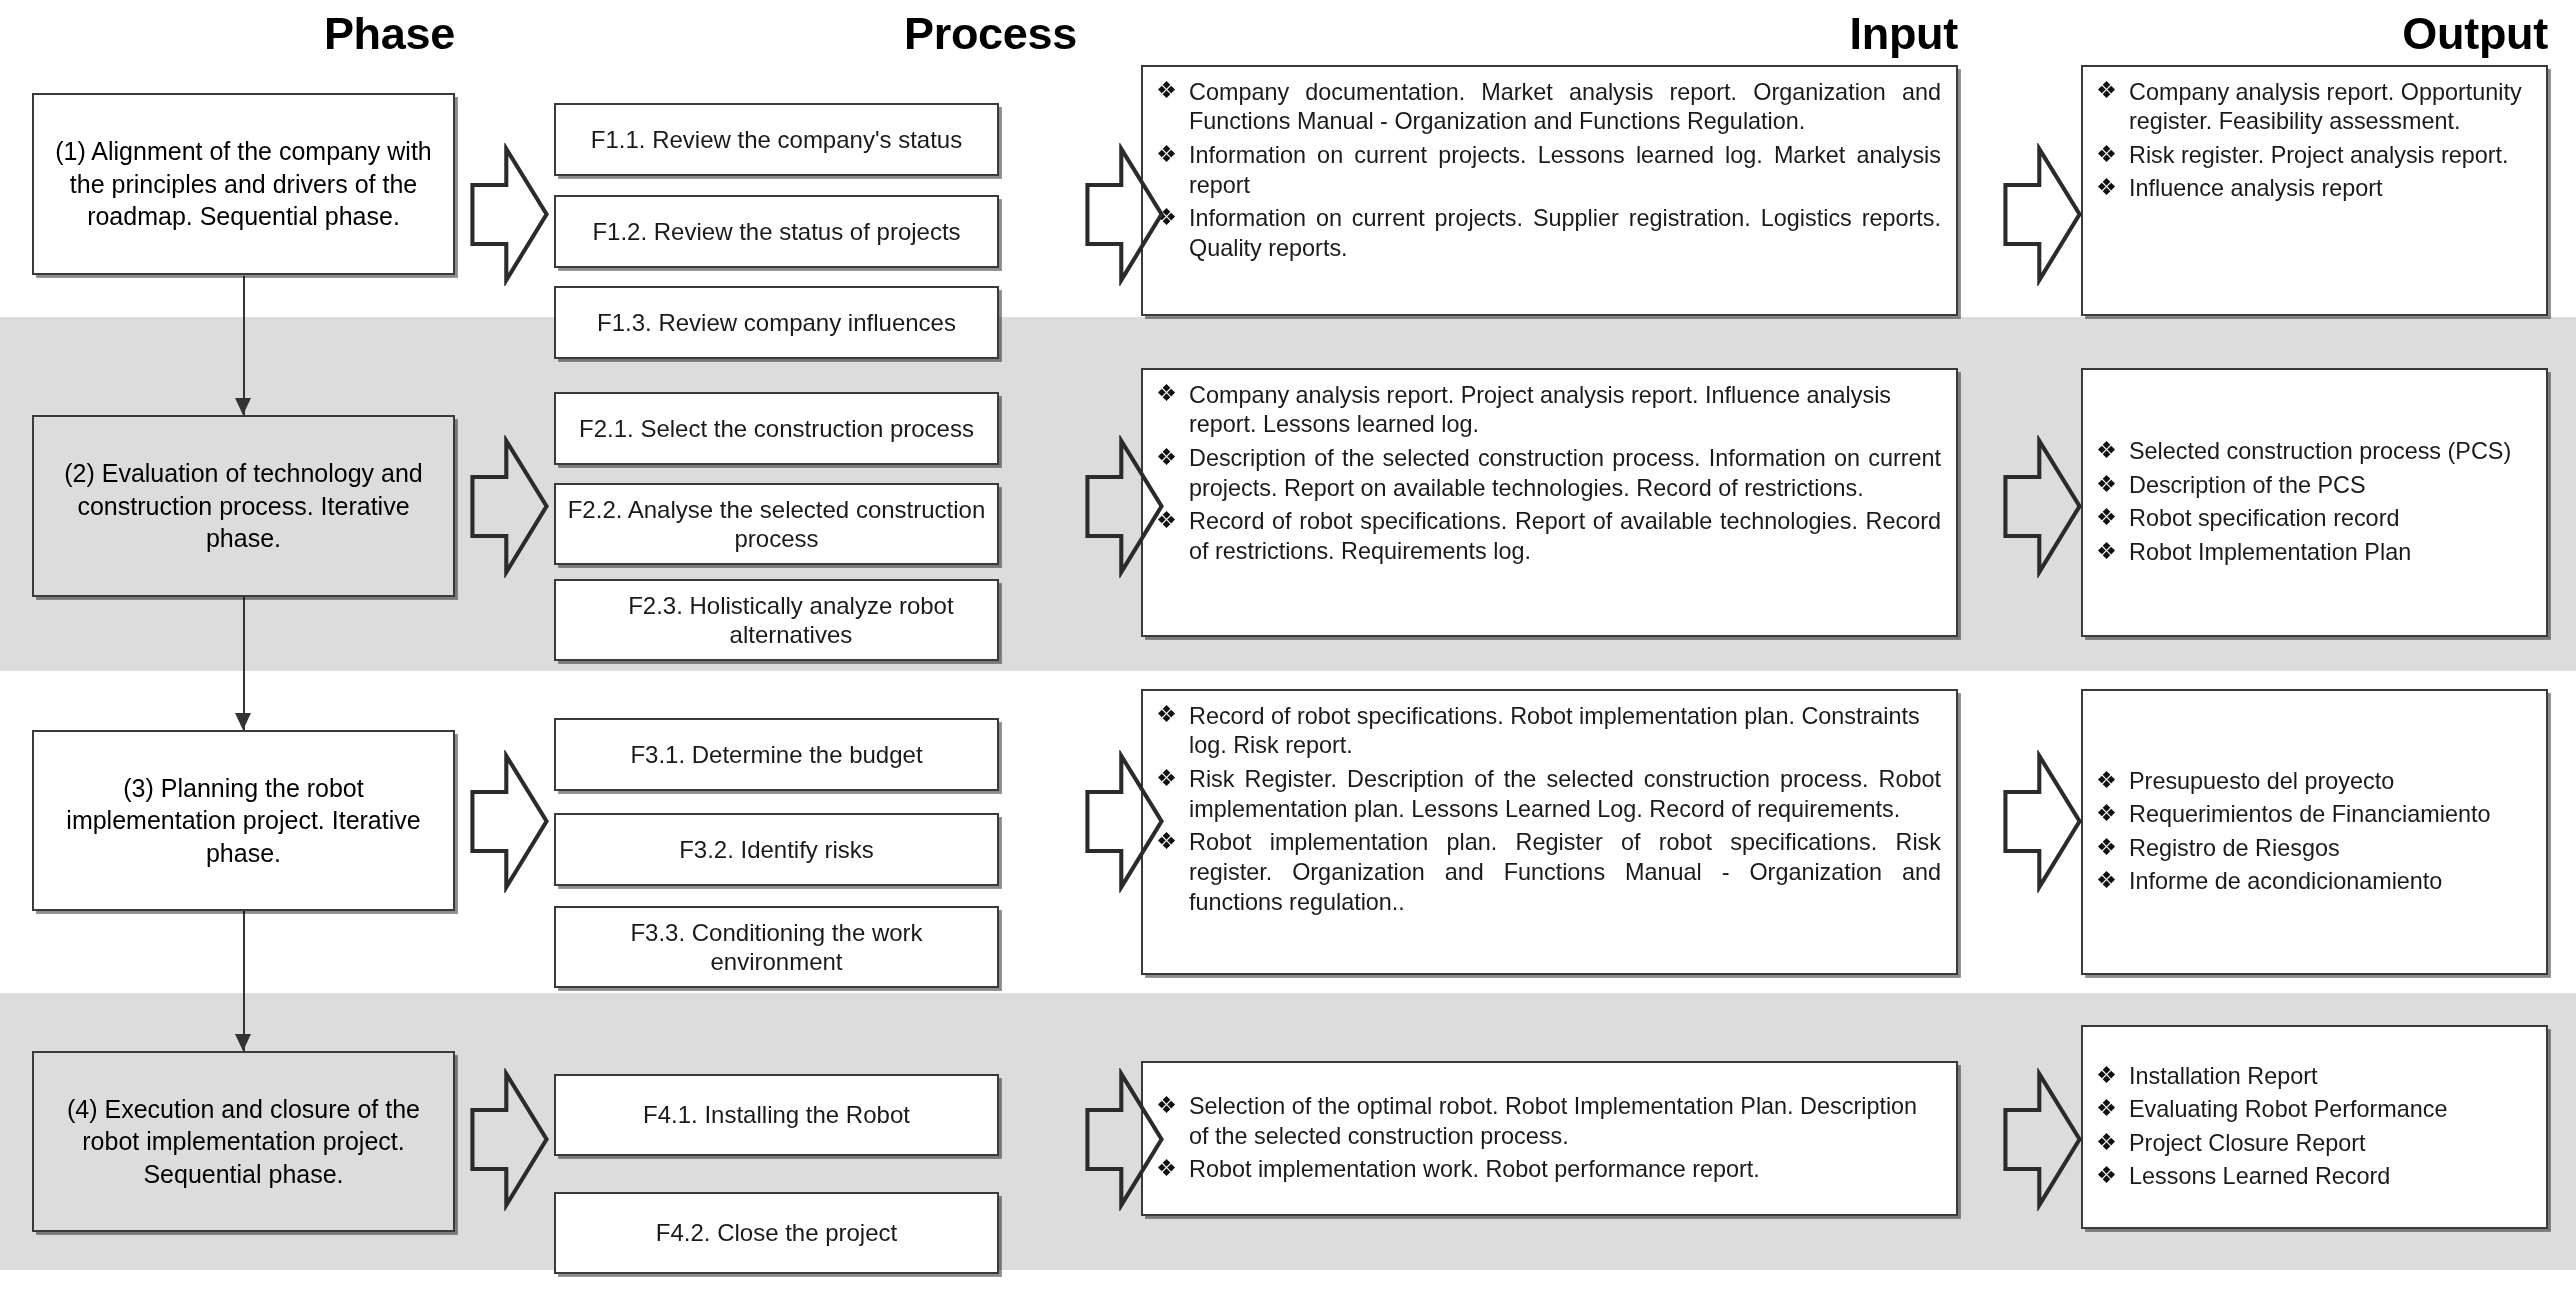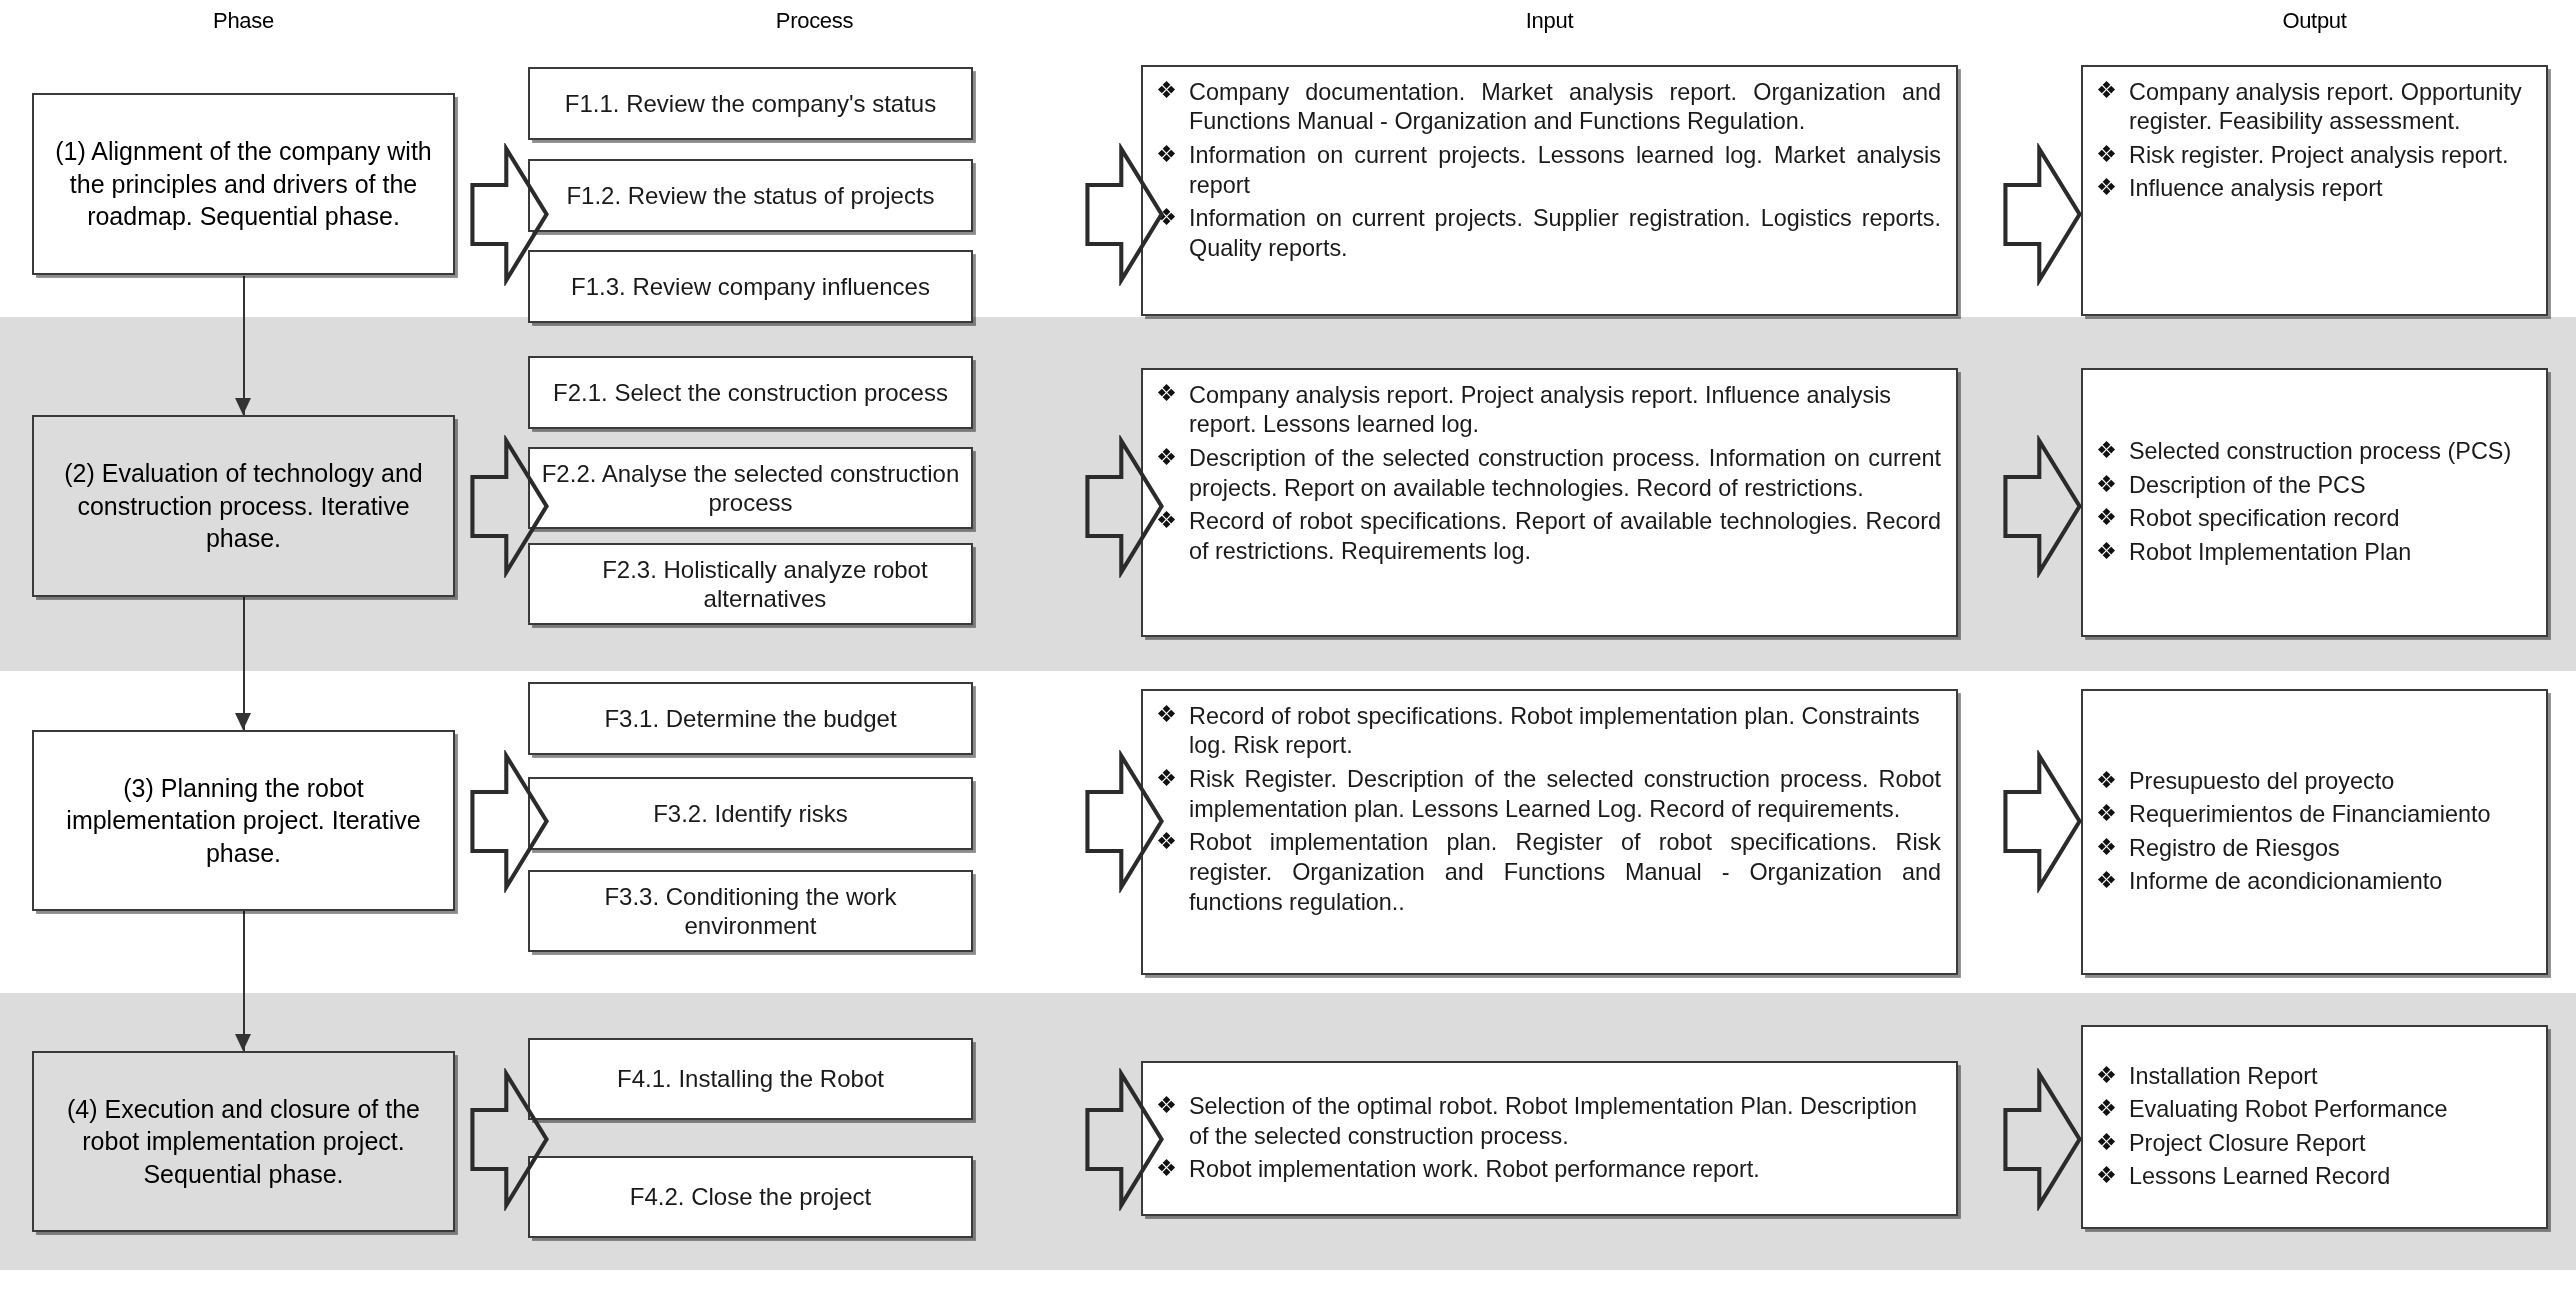--- a/index.html
+++ b/index.html
@@ -12,22 +12,22 @@
   }
   
   .band{position:absolute;left:0;width:2576px;background:#dcdcdc;z-index:0;}
   #band-row2{top:317px;height:354px;}
   #band-row4{top:993px;height:277px;}
 
   
   .header-row{position:absolute;top:0;left:0;width:2576px;height:69px;z-index:5;}
   .col-header{
     position:absolute;top:8.2px;
-    font-size:22px;font-weight:normal;color:#000;
-    text-align:center;letter-spacing:-0.3px;
+    font-size:45px;font-weight:bold;color:#000;
+    text-align:right;letter-spacing:-0.3px;
   }
   #hdr-phase{left:32px;width:423px;}
   #hdr-process{left:552px;width:525px;}
   #hdr-input{left:1141px;width:817px;}
   #hdr-output{left:2081px;width:467px;}
 
   
   .box{
     position:absolute;
     box-sizing:border-box;
@@ -42,22 +42,23 @@
   .phase-box{
     width:423px;
     padding:5.8px 10.5px;
   }
   .phase-text{
     font-size:25px;line-height:1.30;color:#000000;
     text-align:center;font-weight:500;
   }
 
   .process-box{
-    left:528px;width:445px;
+    left:554px;width:445px;
     padding:3.5px 8.2px;
+    margin-top:36px;
   }
   .process-text{
     font-size:24px;line-height:1.22;color:#1a1a1a;
     text-align:center;font-weight:500;
   }
 
   .io-box{
     padding:10.5px 15px 10.5px 13px;
     align-items:flex-start;justify-content:flex-start;
   }

